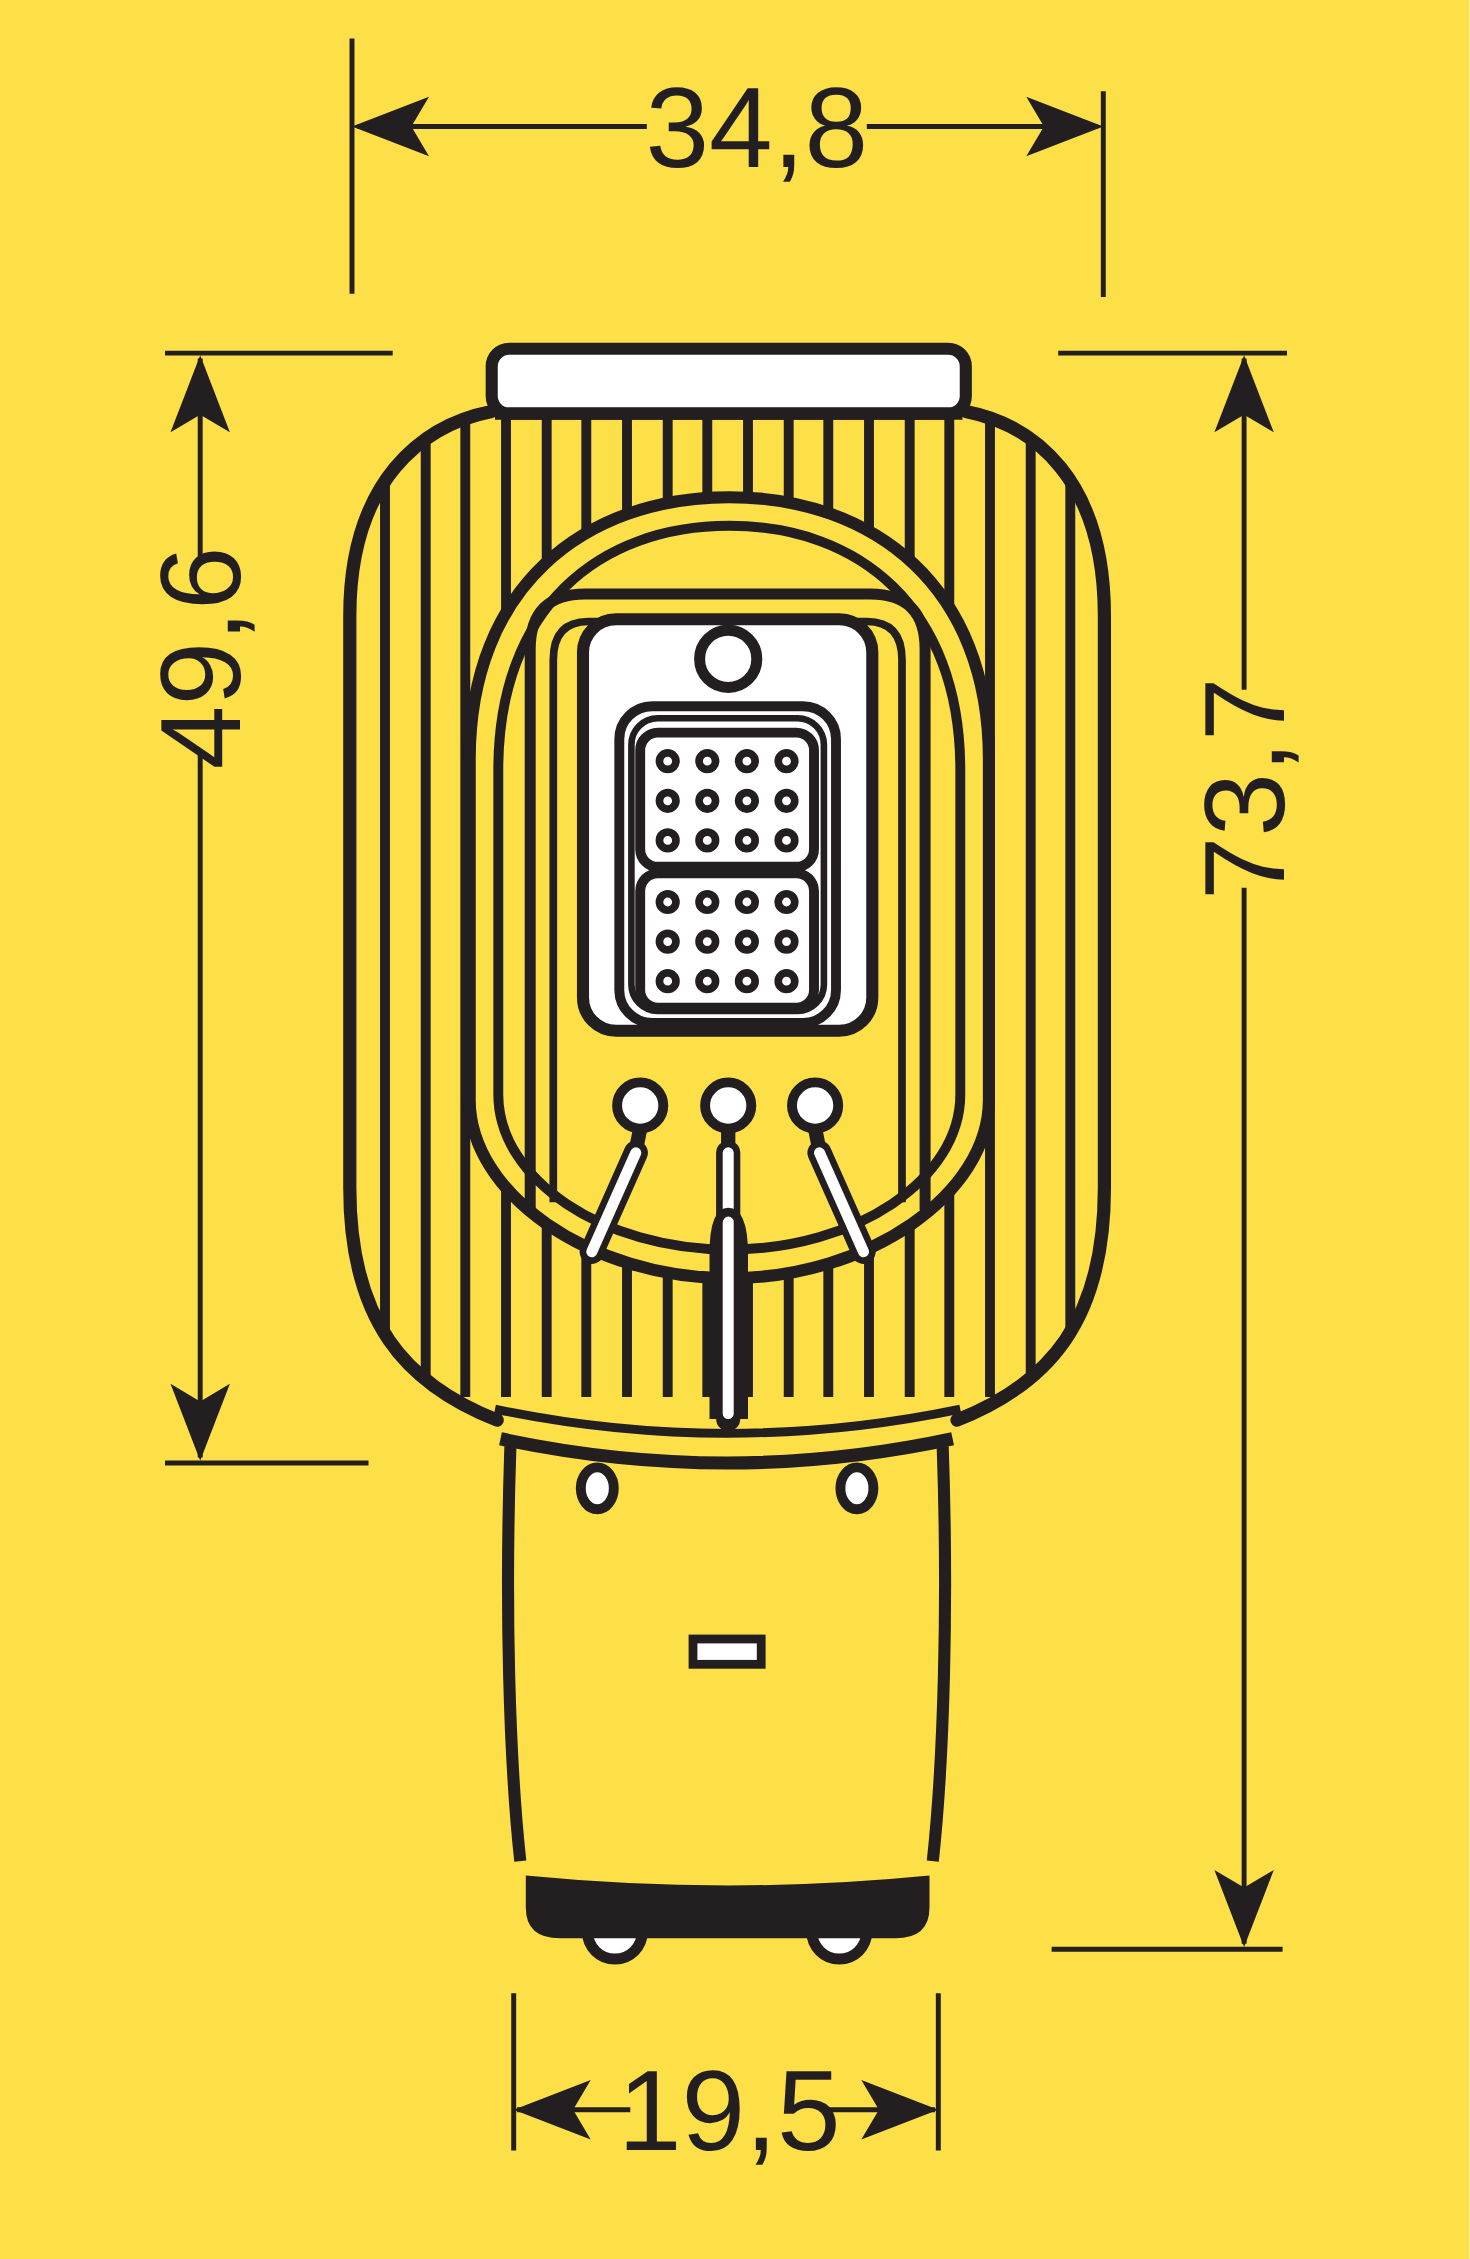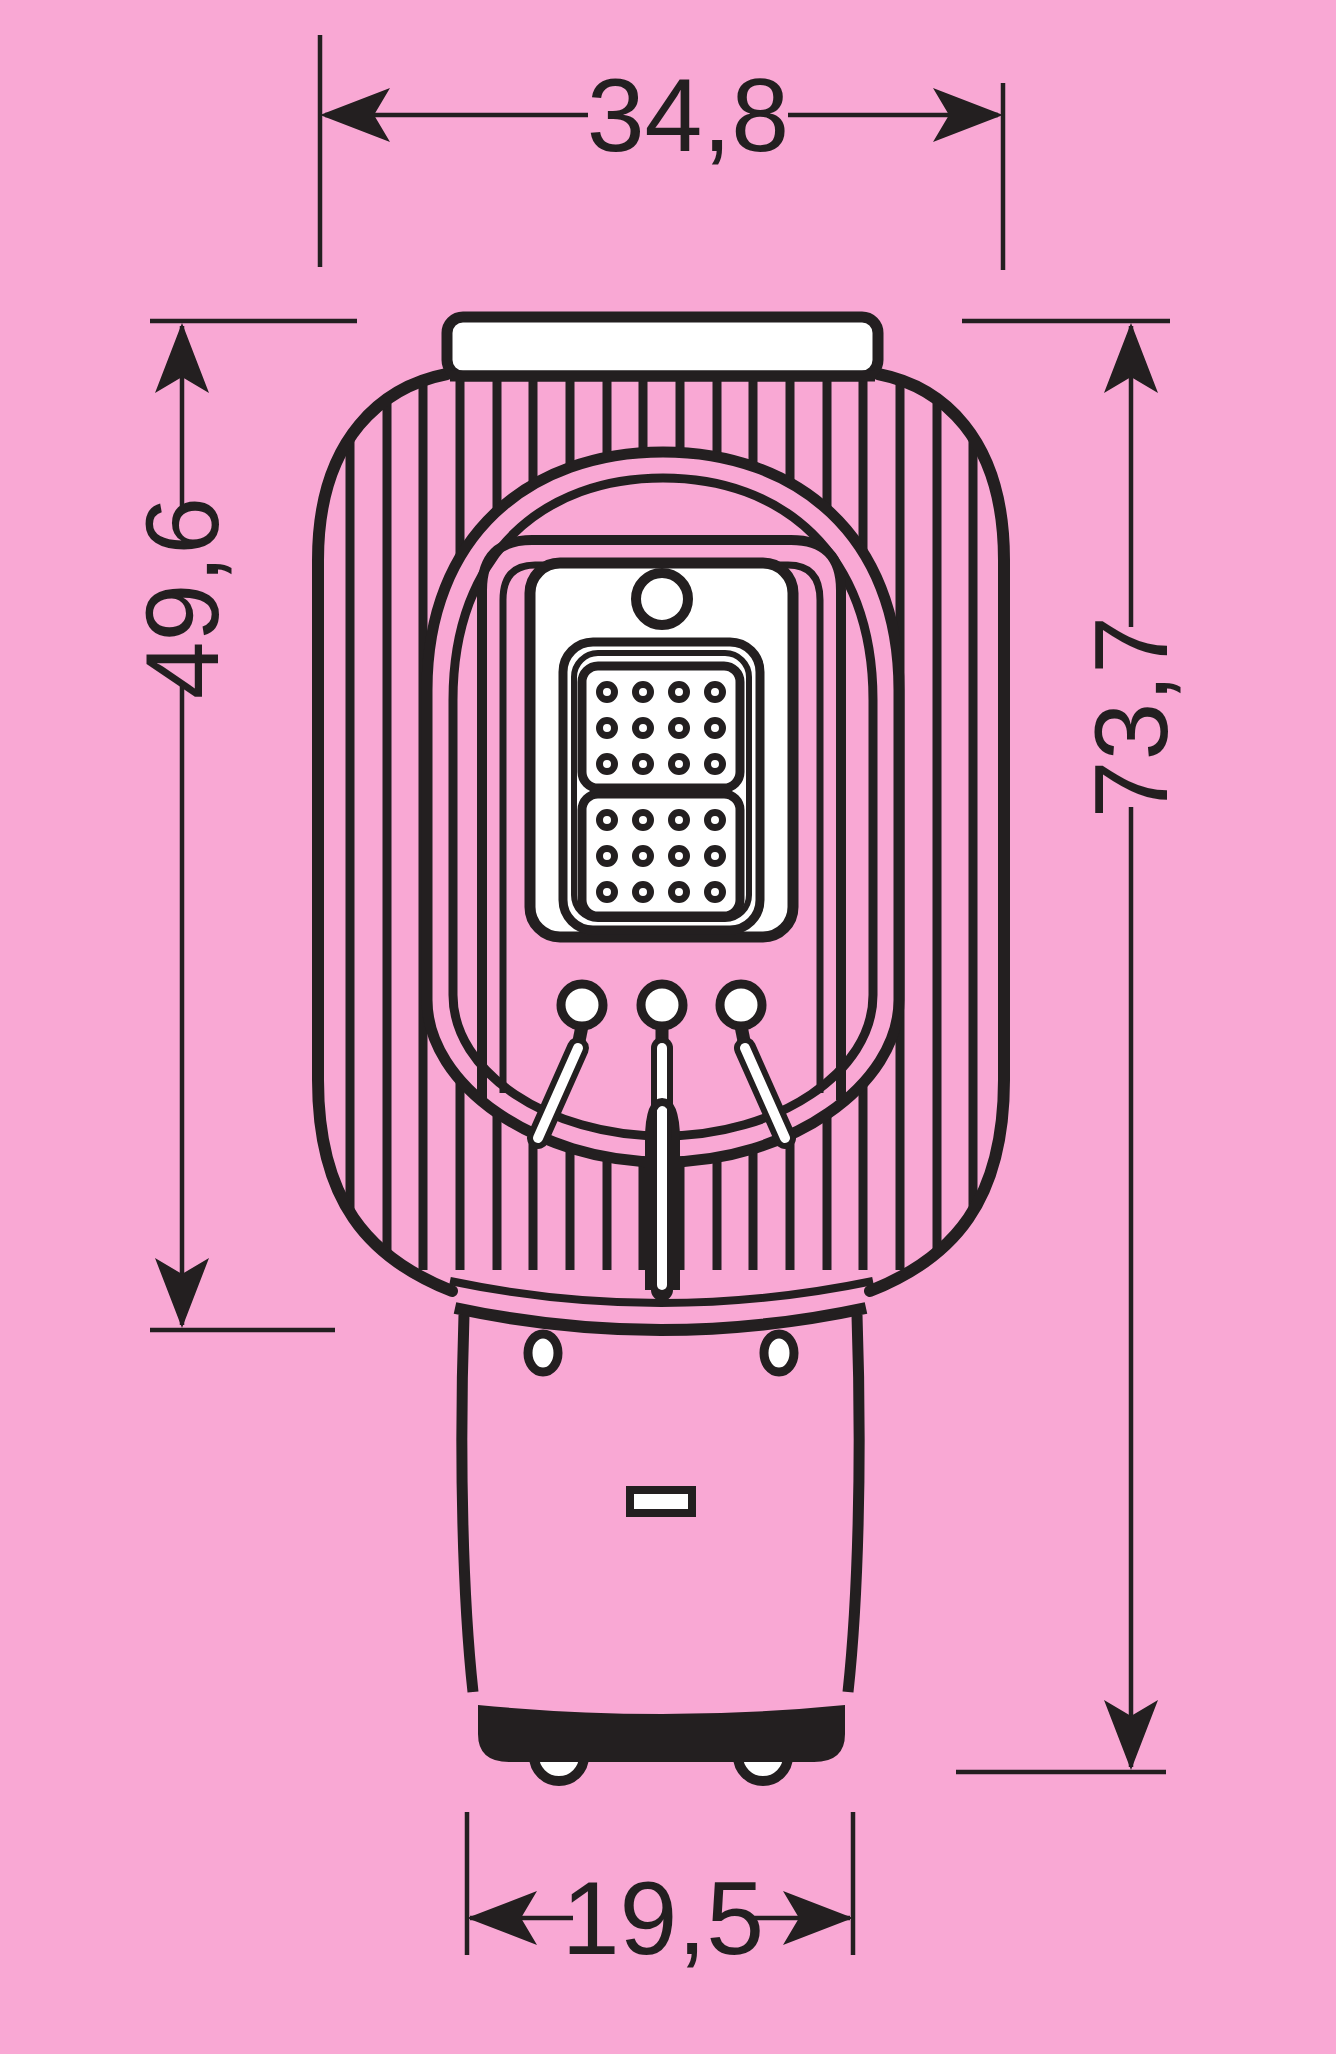--- a/index.html
+++ b/index.html
@@ -1,16 +1,16 @@
 <!DOCTYPE html>
 <html><head>
 <meta charset="utf-8">
 <style>
   html,body{margin:0;padding:0;background:#ffffff;}
-  .page{width:1336px;height:2054px;background:#f9a8d4;position:relative;overflow:hidden;}
+  .page{width:1336px;height:2054px;background:#fde047;position:relative;overflow:hidden;}
   svg{display:block;}
   .dim-text{
     font-family:"Liberation Sans","DejaVu Sans",sans-serif;
     font-size:104px;
     fill:#231f20;
   }
 </style>
 </head>
 <body>
 

